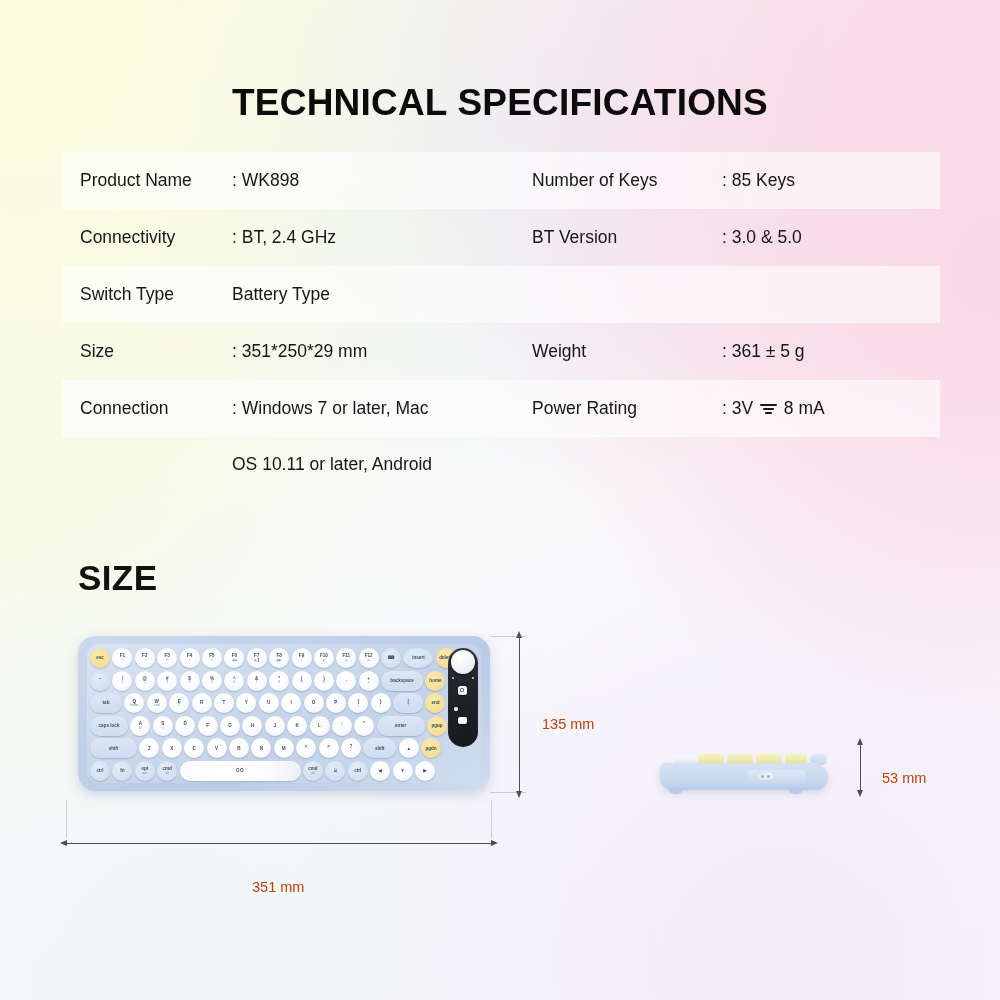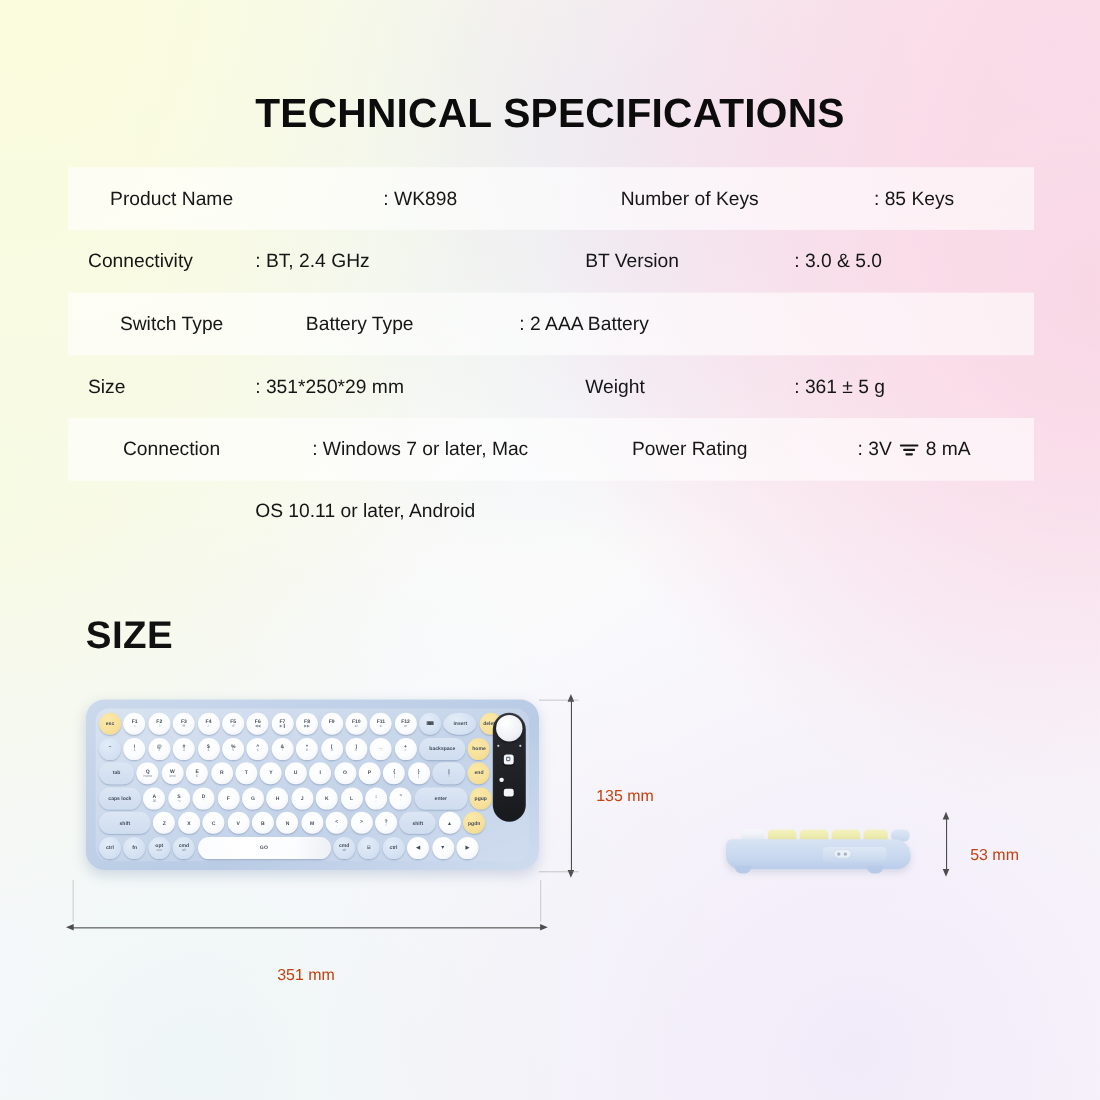--- a/index.html
+++ b/index.html
@@ -49,21 +49,21 @@
   #spec-table {
     position: absolute;
     left: 62px; top: 152px;
     width: 878px;
   }
   .spec-row {
     display: flex;
     height: 57px;
     align-items: center;
   }
-  .spec-row.striped { background: rgba(255,255,255,0.60); text-align: center; }
+  .spec-row.striped { background: rgba(255,255,255,0.60); }
   .cell-label {
     font-size: 17.5px;
     color: #161616;
   }
   .cell-value {
     font-size: 17.5px;
     color: #161616;
     white-space: nowrap;
   }
   .c1 { width: 170px; padding-left: 18px; }
@@ -308,21 +308,20 @@
     <div class="spec-row">
       <div class="cell-label c1">Connectivity</div>
       <div class="cell-value c2">: BT, 2.4 GHz</div>
       <div class="cell-label c3">BT Version</div>
       <div class="cell-value c4">: 3.0 &amp; 5.0</div>
     </div>
 
     <div class="spec-row striped">
       <div class="cell-label c1">Switch Type</div>
       <div class="cell-label c3">Battery Type</div>
-      <div class="cell-value c4">: 2 AAA Battery</div>
     </div>
 
     <div class="spec-row">
       <div class="cell-label c1">Size</div>
       <div class="cell-value c2">: 351*250*29 mm</div>
       <div class="cell-label c3">Weight</div>
       <div class="cell-value c4">: 361 ± 5 g</div>
     </div>
 
     <div class="spec-row striped">

